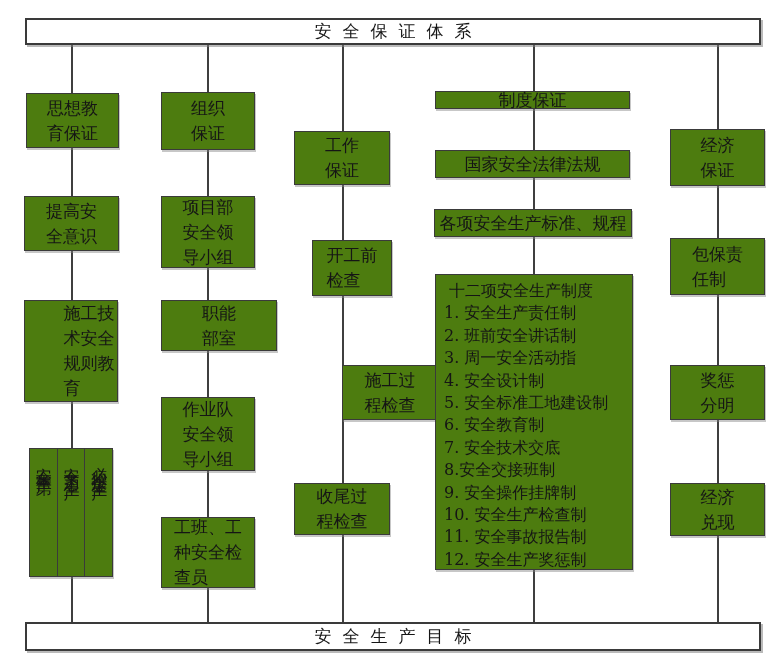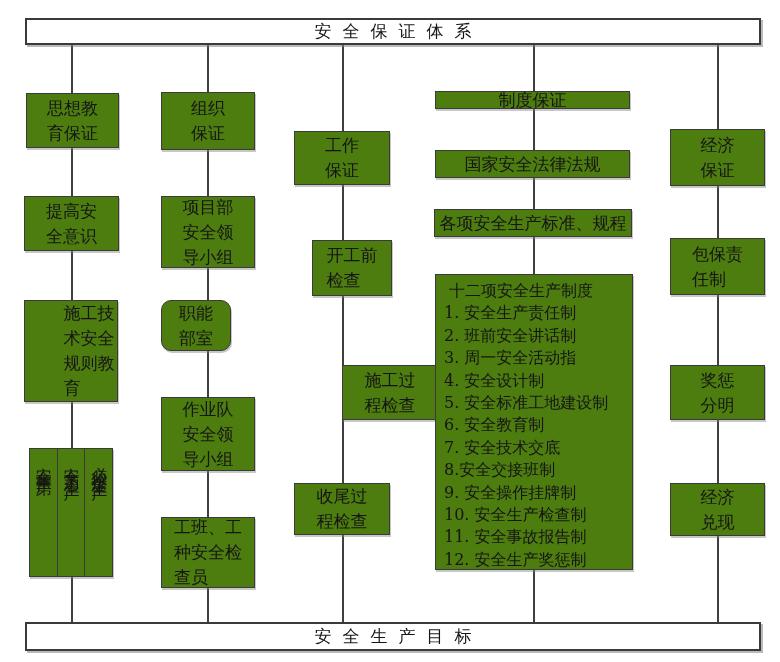--- a/index.html
+++ b/index.html
@@ -82,21 +82,21 @@
 
   <div class="box" style="left:161px;top:92px;width:94px;height:58px;">
     <span class="box-text">组织
 保证</span>
   </div>
   <div class="box" style="left:161px;top:196px;width:94px;height:72px;">
     <span class="box-text">项目部
 安全领
 导小组</span>
   </div>
-  <div class="box" style="left:161px;top:300px;width:70px;height:51px;border-radius:10px;">
+  <div class="box" style="left:161px;top:300px;width:116px;height:51px;">
     <span class="box-text">职能
 部室</span>
   </div>
   <div class="box" style="left:161px;top:397px;width:94px;height:74px;">
     <span class="box-text">作业队
 安全领
 导小组</span>
   </div>
   <div class="box" style="left:161px;top:517px;width:94px;height:71px;">
     <span class="box-text">工班、工

